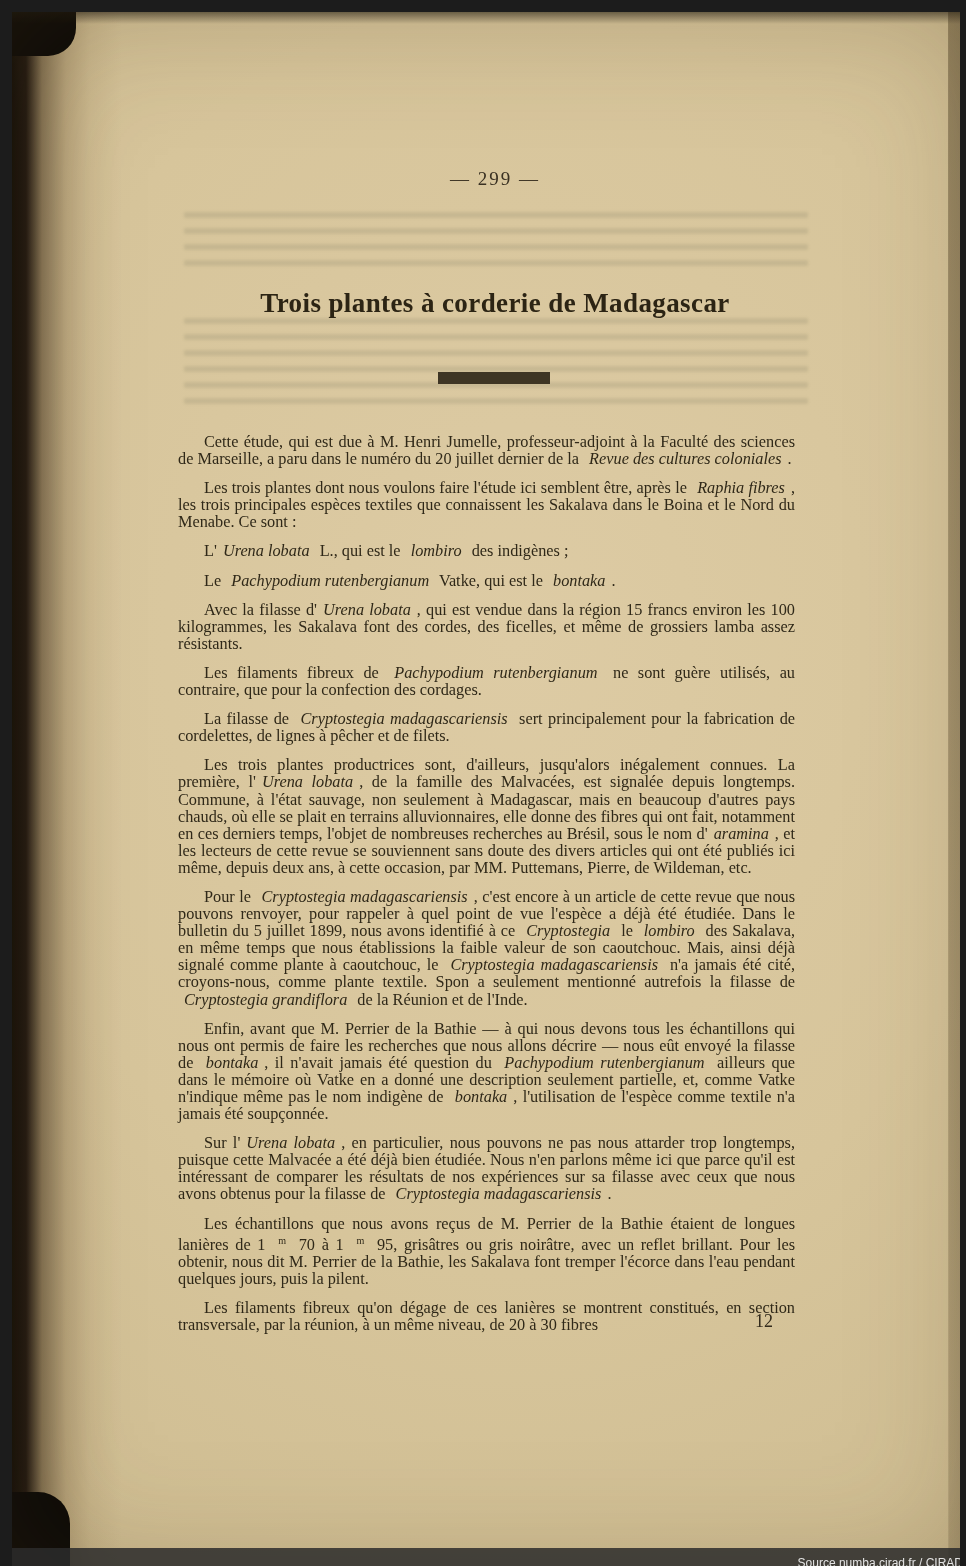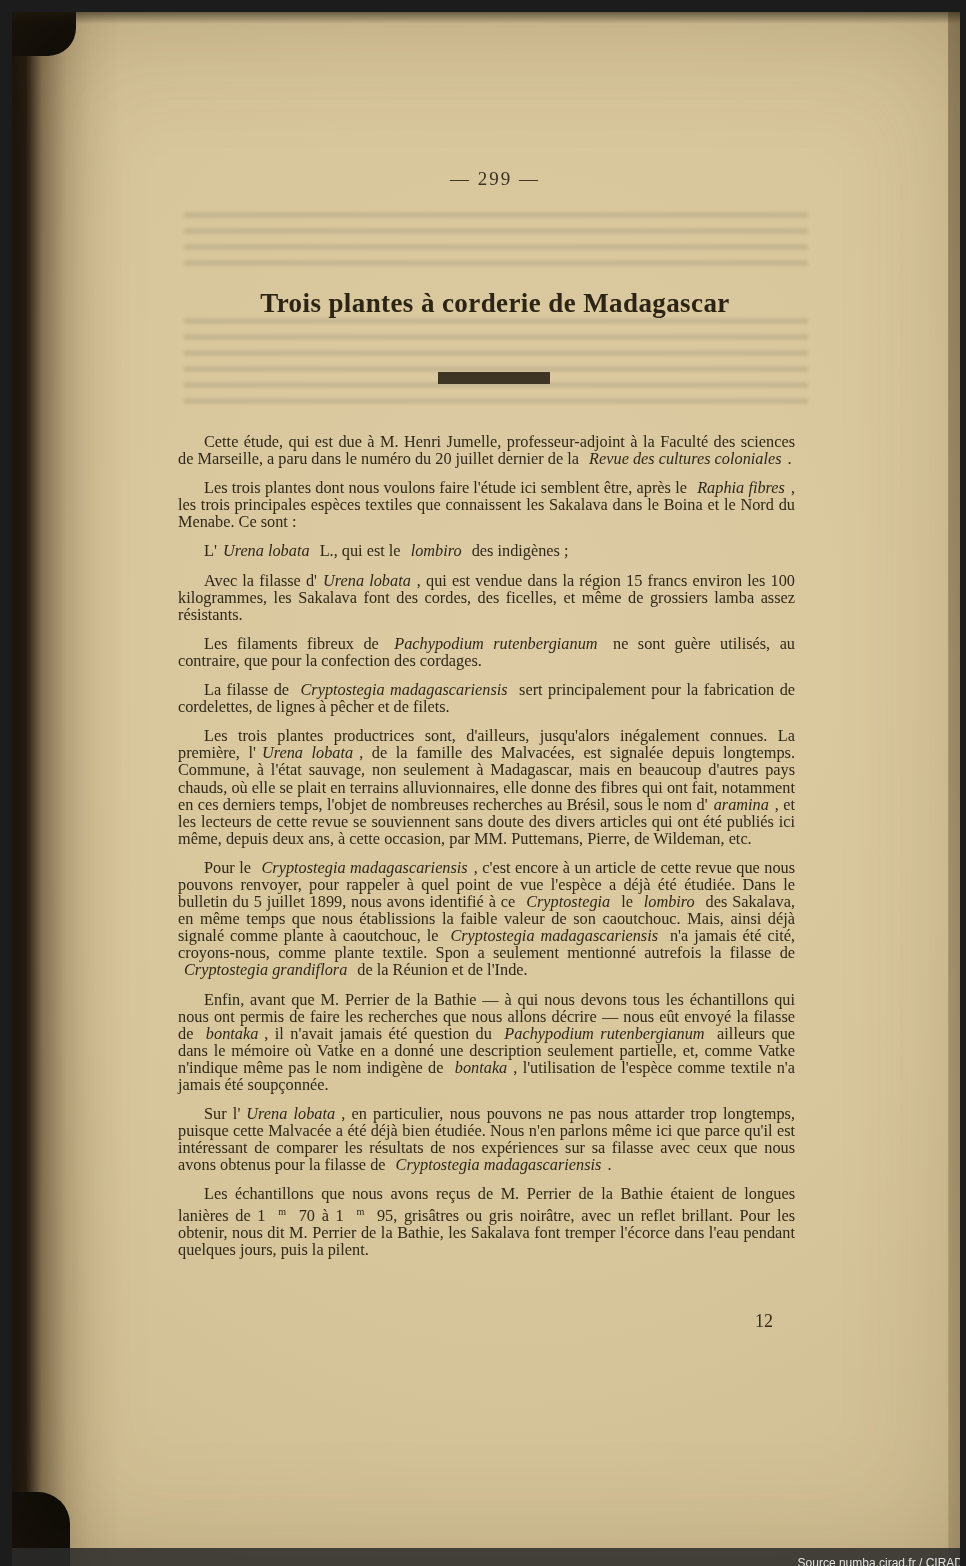--- a/index.html
+++ b/index.html
@@ -69,28 +69,30 @@
 
   <div class="header-num">— 299 —</div>
 
   <h1 class="title">Trois plantes à corderie de Madagascar</h1>
   <div class="title-rule"></div>
 
   <div class="body-text">
       <p class="para">Cette étude, qui est due à M. Henri Jumelle, professeur-adjoint à la Faculté des sciences de Marseille, a paru dans le numéro du 20 juillet dernier de la <i>Revue des cultures coloniales</i>.</p>
       <p class="para">Les trois plantes dont nous voulons faire l'étude ici semblent être, après le <i>Raphia fibres</i>, les trois principales espèces textiles que connaissent les Sakalava dans le Boina et le Nord du Menabe. Ce sont :</p>
       <p class="para">L'<i>Urena lobata</i> L., qui est le <i>lombiro</i> des indigènes ;</p>
+      <p class="para">Le <i>Pachypodium rutenbergianum</i> Vatke, qui est le <i>bontaka</i>.</p>
       <p class="para">Avec la filasse d'<i>Urena lobata</i>, qui est vendue dans la région 15 francs environ les 100 kilogrammes, les Sakalava font des cordes, des ficelles, et même de grossiers lamba assez résistants.</p>
       <p class="para">Les filaments fibreux de <i>Pachypodium rutenbergianum</i> ne sont guère utilisés, au contraire, que pour la confection des cordages.</p>
       <p class="para">La filasse de <i>Cryptostegia madagascariensis</i> sert principalement pour la fabrication de cordelettes, de lignes à pêcher et de filets.</p>
       <p class="para">Les trois plantes productrices sont, d'ailleurs, jusqu'alors inégalement connues. La première, l'<i>Urena lobata</i>, de la famille des Malvacées, est signalée depuis longtemps. Commune, à l'état sauvage, non seulement à Madagascar, mais en beaucoup d'autres pays chauds, où elle se plait en terrains alluvionnaires, elle donne des fibres qui ont fait, notamment en ces derniers temps, l'objet de nombreuses recherches au Brésil, sous le nom d'<i>aramina</i>, et les lecteurs de cette revue se souviennent sans doute des divers articles qui ont été publiés ici même, depuis deux ans, à cette occasion, par MM. Puttemans, Pierre, de Wildeman, etc.</p>
       <p class="para">Pour le <i>Cryptostegia madagascariensis</i>, c'est encore à un article de cette revue que nous pouvons renvoyer, pour rappeler à quel point de vue l'espèce a déjà été étudiée. Dans le bulletin du 5 juillet 1899, nous avons identifié à ce <i>Cryptostegia</i> le <i>lombiro</i> des Sakalava, en même temps que nous établissions la faible valeur de son caoutchouc. Mais, ainsi déjà signalé comme plante à caoutchouc, le <i>Cryptostegia madagascariensis</i> n'a jamais été cité, croyons-nous, comme plante textile. Spon a seulement mentionné autrefois la filasse de <i>Cryptostegia grandiflora</i> de la Réunion et de l'Inde.</p>
       <p class="para">Enfin, avant que M. Perrier de la Bathie — à qui nous devons tous les échantillons qui nous ont permis de faire les recherches que nous allons décrire — nous eût envoyé la filasse de <i>bontaka</i>, il n'avait jamais été question du <i>Pachypodium rutenbergianum</i> ailleurs que dans le mémoire où Vatke en a donné une description seulement partielle, et, comme Vatke n'indique même pas le nom indigène de <i>bontaka</i>, l'utilisation de l'espèce comme textile n'a jamais été soupçonnée.</p>
       <p class="para">Sur l'<i>Urena lobata</i>, en particulier, nous pouvons ne pas nous attarder trop longtemps, puisque cette Malvacée a été déjà bien étudiée. Nous n'en parlons même ici que parce qu'il est intéressant de comparer les résultats de nos expériences sur sa filasse avec ceux que nous avons obtenus pour la filasse de <i>Cryptostegia madagascariensis</i>.</p>
       <p class="para">Les échantillons que nous avons reçus de M. Perrier de la Bathie étaient de longues lanières de 1 <sup>m</sup> 70 à 1 <sup>m</sup> 95, grisâtres ou gris noirâtre, avec un reflet brillant. Pour les obtenir, nous dit M. Perrier de la Bathie, les Sakalava font tremper l'écorce dans l'eau pendant quelques jours, puis la pilent.</p>
+      <p class="para">Les filaments fibreux qu'on dégage de ces lanières se montrent constitués, en section transversale, par la réunion, à un même niveau, de 20 à 30 fibres</p>
     </div>
 
   <div class="page-num-bottom">12</div>
 
   <div class="binding"></div>
   <div class="corner-tl"></div>
   <div class="corner-bl"></div>
   <div class="crease"></div>
   <div class="right-edge"></div>
   <div class="top-shade"></div>

